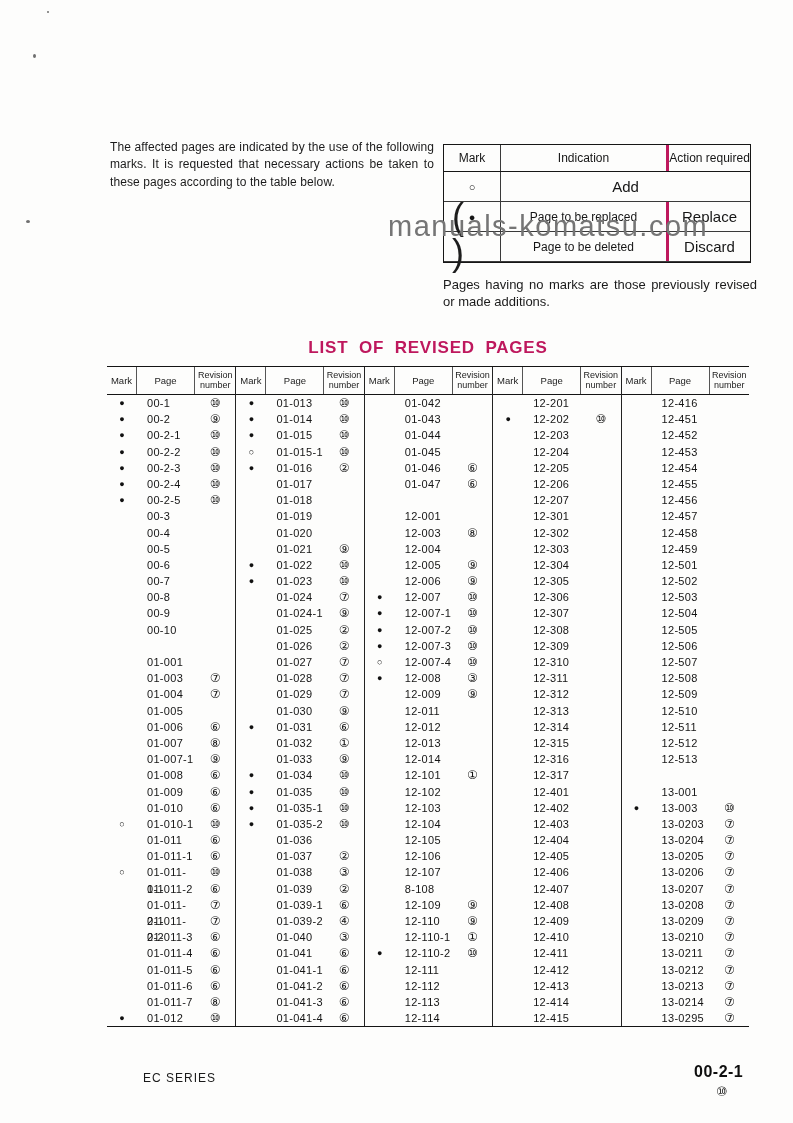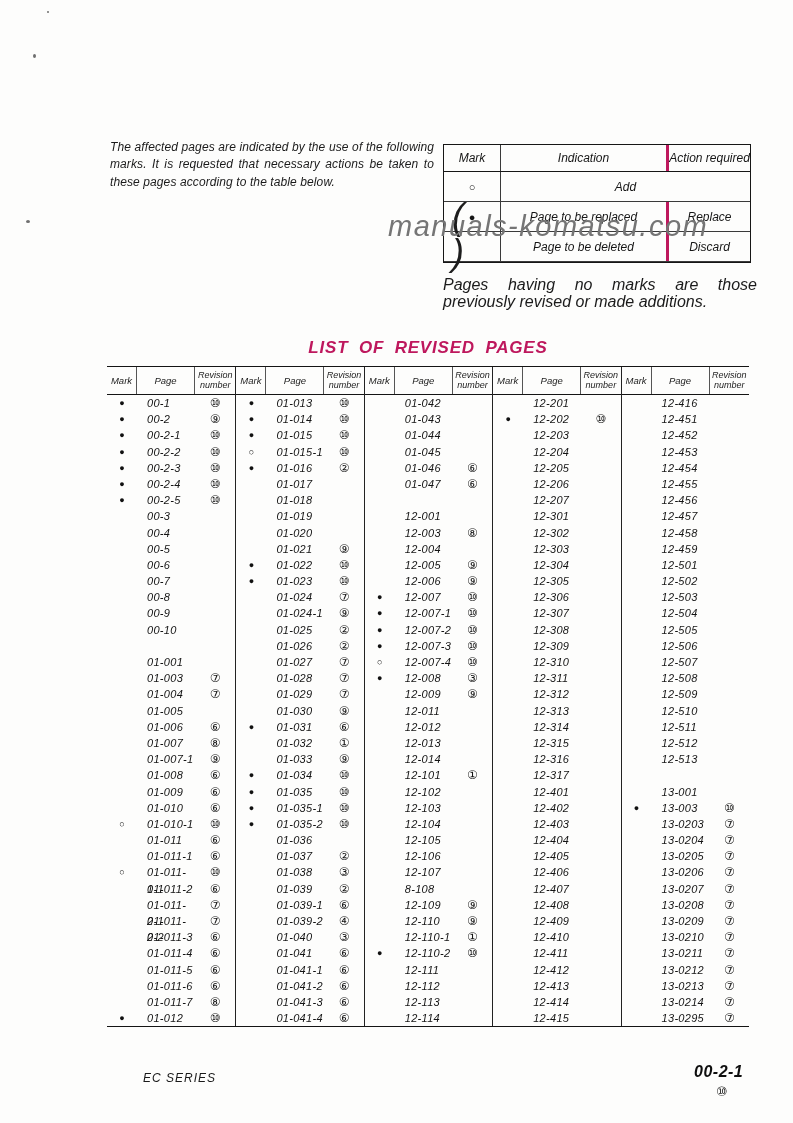--- a/index.html
+++ b/index.html
@@ -1,21 +1,20 @@
 <!DOCTYPE html>
 <html><head>
 <meta charset="utf-8">
 <style>
   * { margin:0; padding:0; box-sizing:border-box; }
   html,body { background:#e8e8e8; }
   #page {
     position:relative; width:793px; height:1123px; background:#fdfdfc;
     font-family:"Liberation Sans","DejaVu Sans",sans-serif; color:#161616;
     overflow:hidden;
-    font-style:italic;
   }
   .speck { position:absolute; background:#6f6f6f; border-radius:50%; }
   .s1 { left:33px; top:54px; width:3px; height:4px; }
   .s2 { left:26px; top:220px; width:4px; height:3px; }
   .s3 { left:47px; top:11px; width:2px; height:2px; }
 
   .intro {
     position:absolute; left:110px; top:139px; width:324px;
     font-size:12px; line-height:17.4px; text-align:justify; letter-spacing:0.1px; color:#1b1b1b;
   }
@@ -25,37 +24,37 @@
     position:absolute; left:443px; top:144px; width:308px;
     border:1.6px solid #161616; background:transparent;
   }
   .m-row { display:flex; align-items:stretch; }
   .m-head { height:27px; border-bottom:1.3px solid #161616; font-size:12px; }
   .m-body { height:30px; border-bottom:1px solid #3a3a3a; font-size:12px; }
   .m-body:last-child { border-bottom:none; }
   .mc { display:flex; align-items:center; justify-content:center; text-align:center; }
   .mc1 { width:57px; border-right:1px solid #3a3a3a; }
   .mc2 { width:168px; border-right:3px solid #be185d; }
-  .mc3 { flex:1; white-space:nowrap; font-size:12px; }
+  .mc3 { flex:1; white-space:nowrap; font-size:15px; }
   .m-head .mc3 { font-size:12px; }
   .sym-circle { font-size:11px; }
   .sym-dot { font-size:11px; }
   .big-parens {
     position:absolute; left:8px; top:54px; width:49px;
     font-size:36px; letter-spacing:8px; color:#1d1d1d; line-height:1;
   }
 
   .watermark {
     position:absolute; left:388px; top:210px; z-index:5;
     font-size:29px; letter-spacing:1.5px; color:#757575;
   }
 
   .note {
     position:absolute; left:443px; top:276px; width:314px;
-    font-size:16px; line-height:17px; text-align:justify; color:#1b1b1b;
+    font-size:13px; line-height:17px; text-align:justify; color:#1b1b1b;
   }
 
   .title {
     position:absolute; left:107px; top:338px; width:642px; text-align:center;
     font-size:17px; font-weight:700; letter-spacing:0.8px; word-spacing:5px; color:#be185d;
   }
 
   
   .rev-table {
     position:absolute; left:107px; top:366px; width:642px; display:flex;

